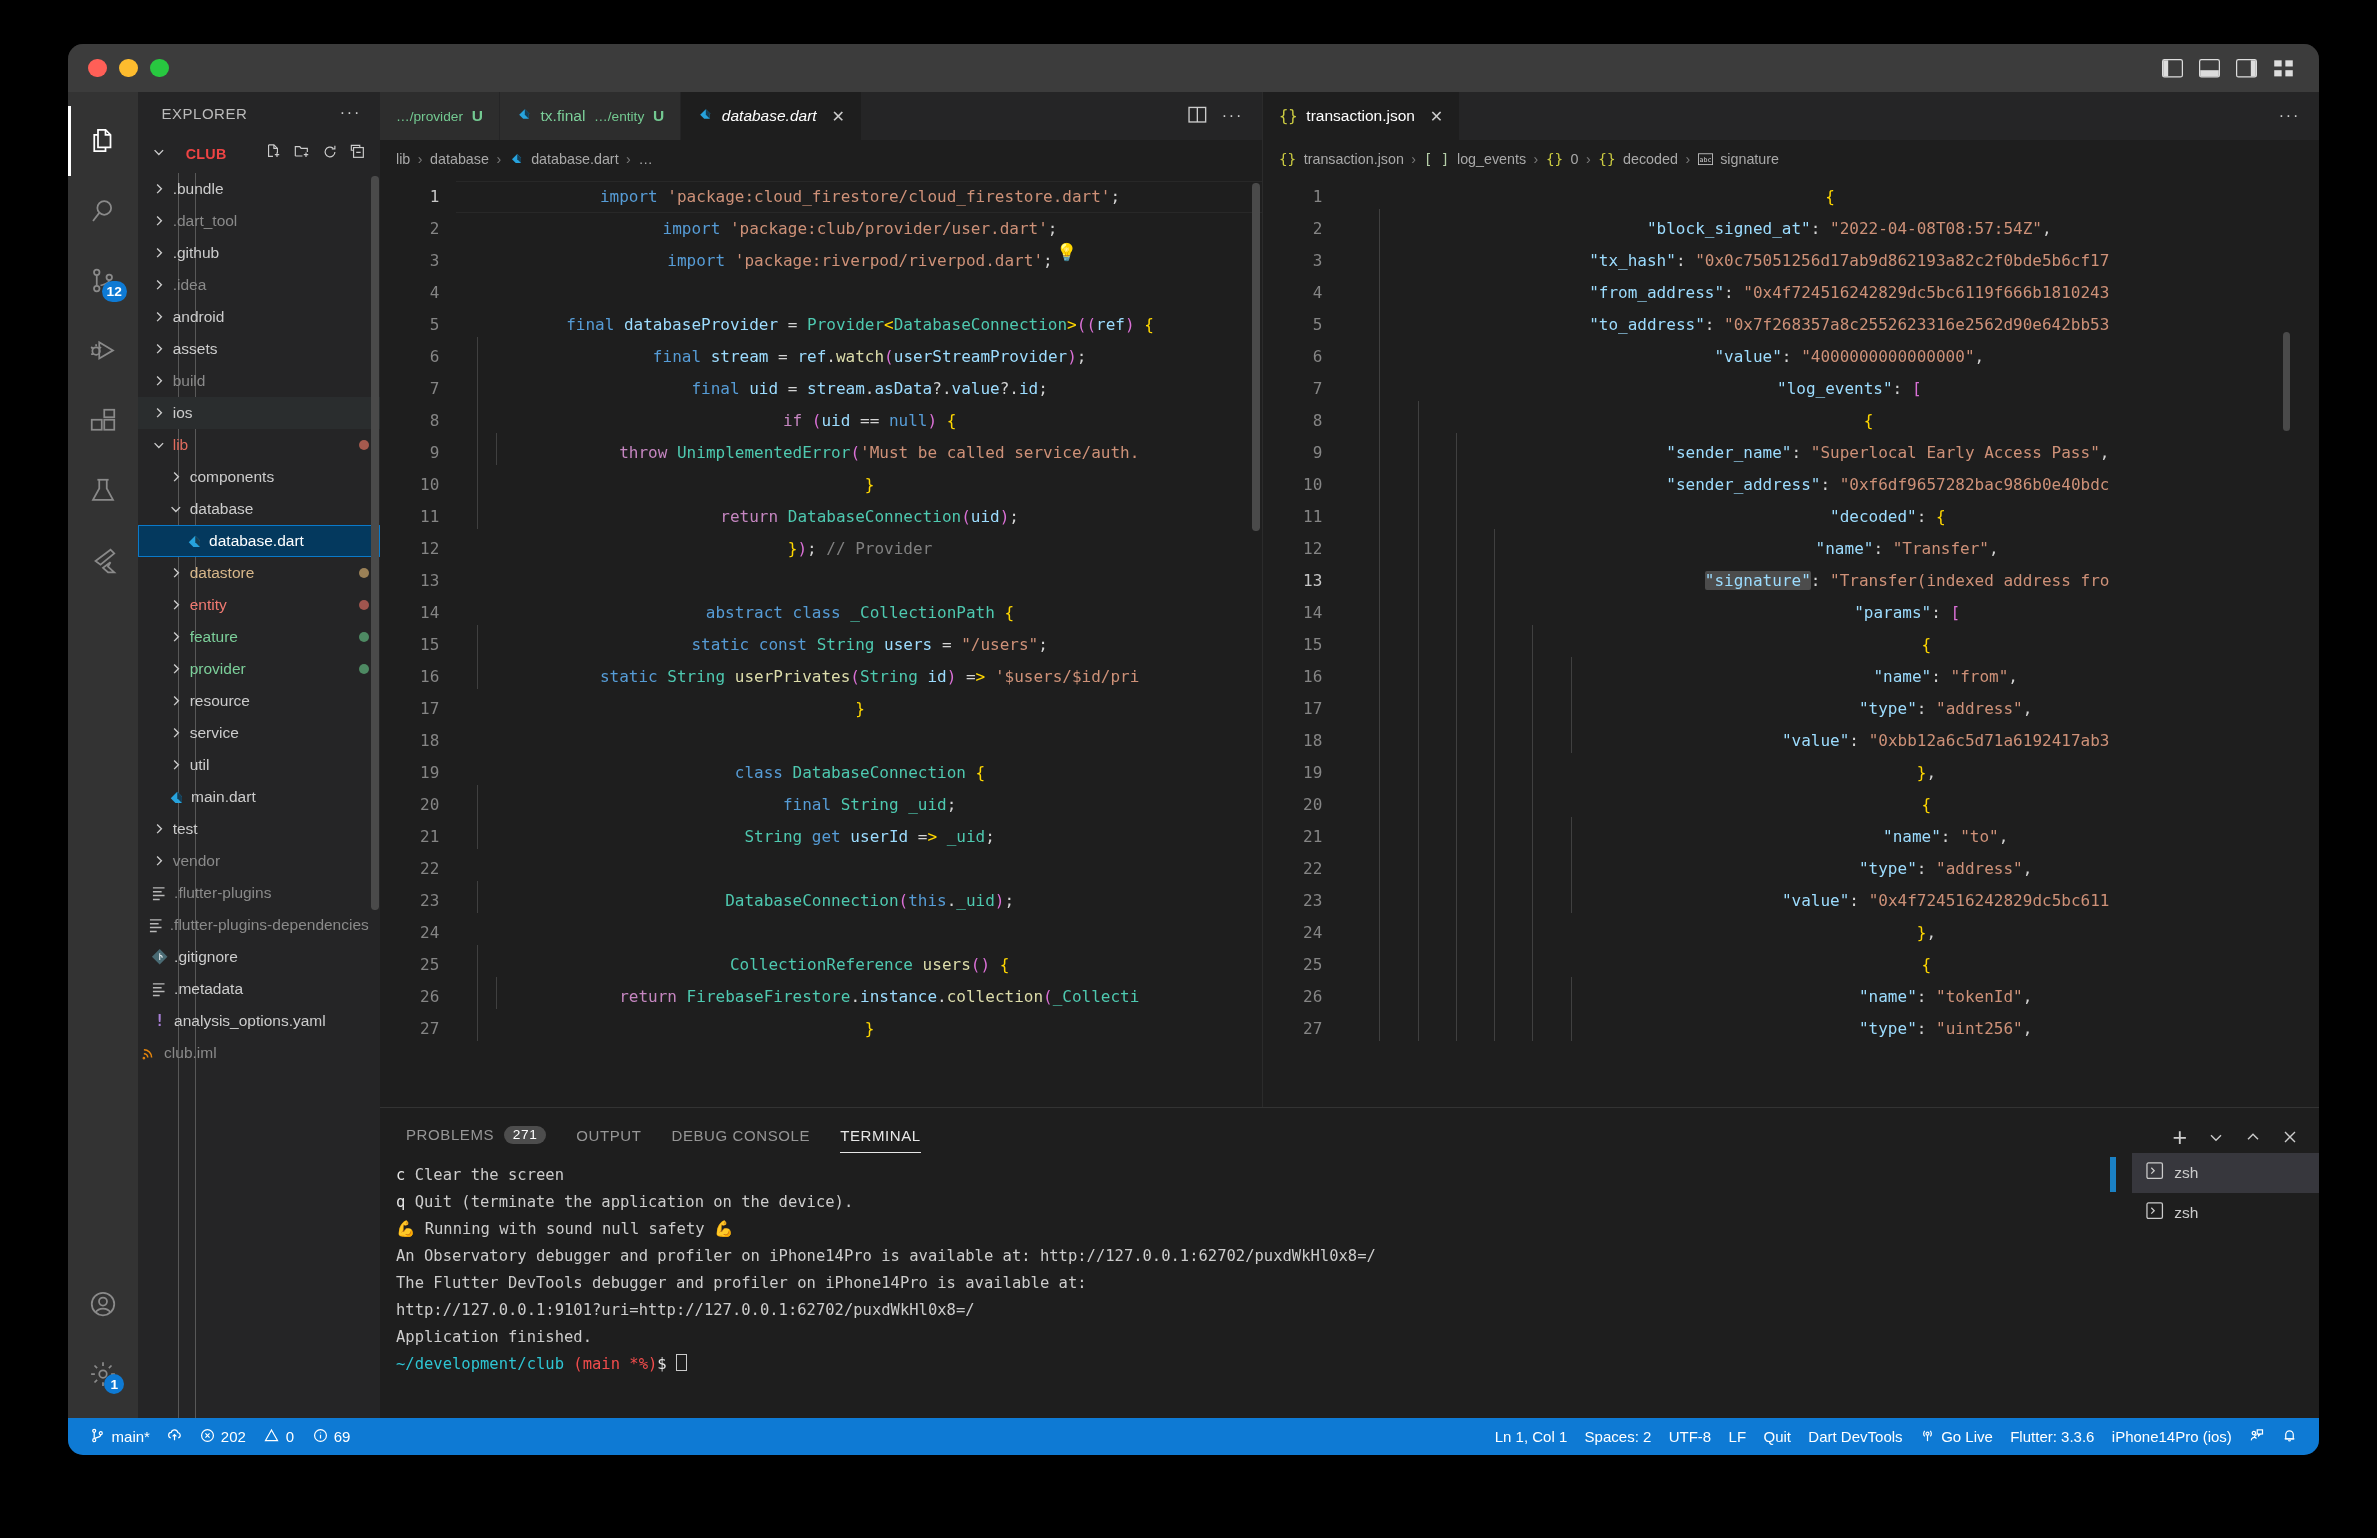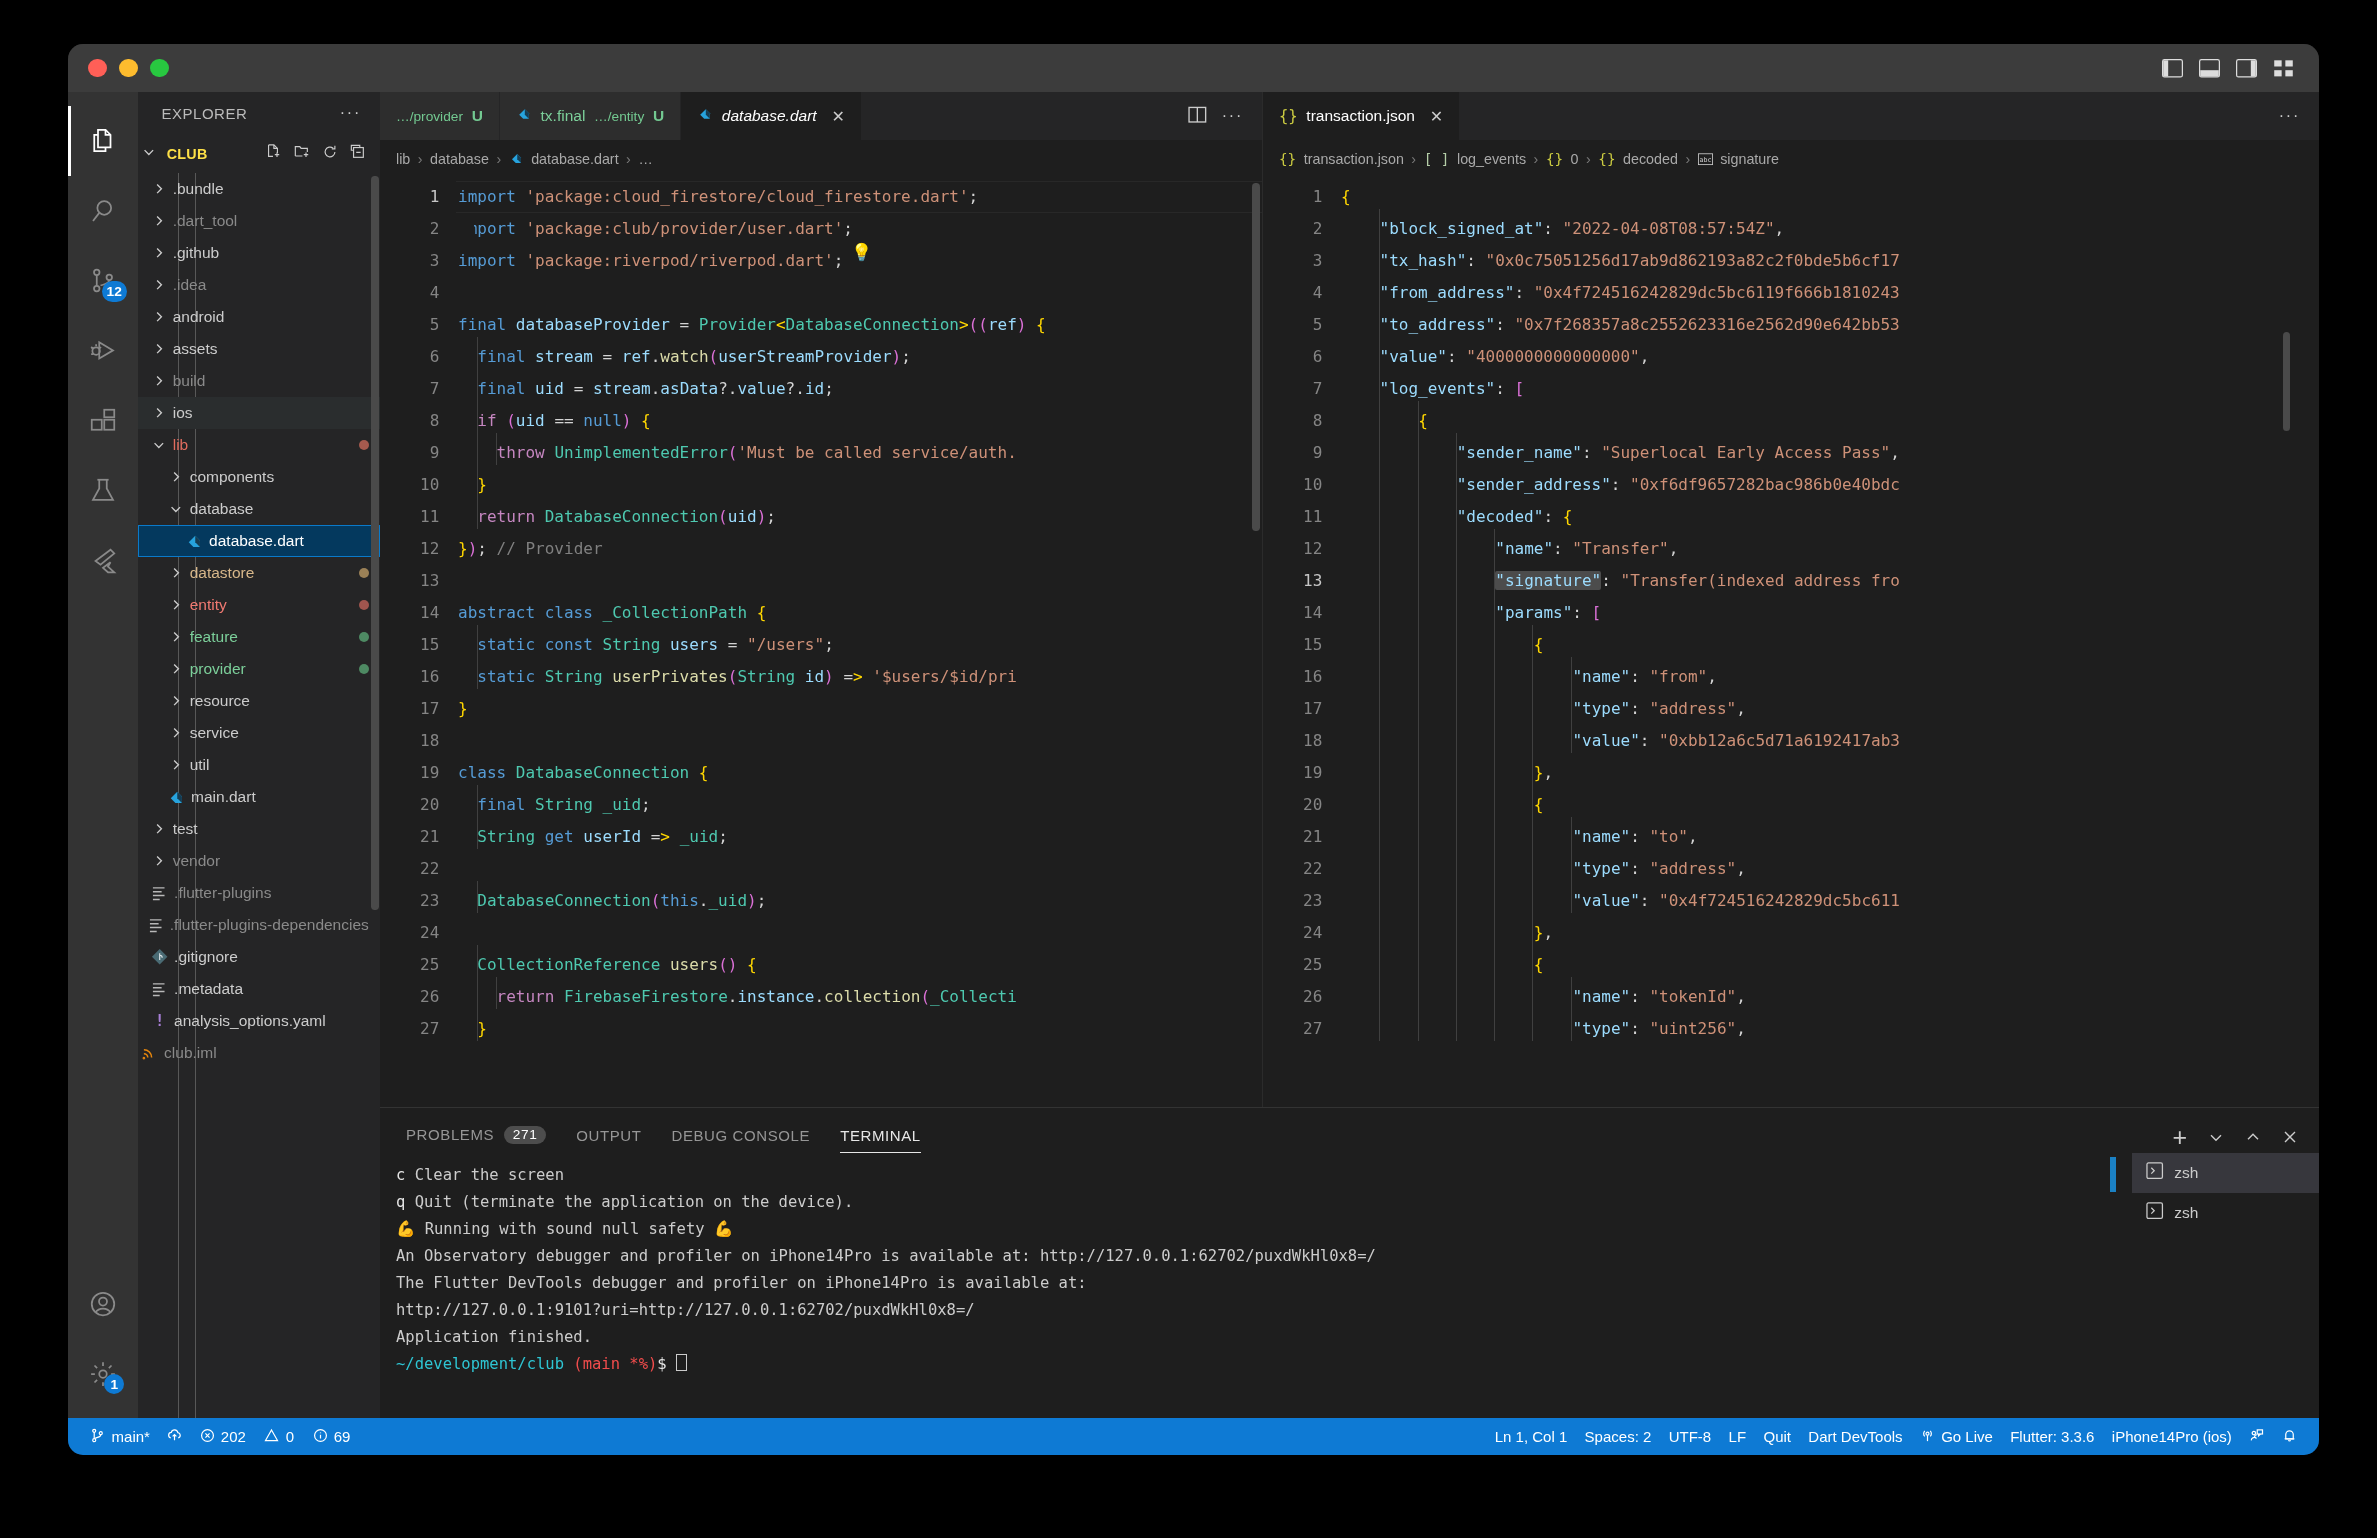--- a/index.html
+++ b/index.html
@@ -53,22 +53,22 @@
   #act-bottom { margin-top:auto; display:flex; flex-direction:column; align-items:center; padding-bottom:8.7px;}
 
   
   #sidebar { width:242px; flex:0 0 242px; background:#252526; display:flex; flex-direction:column; min-height:0;}
   #sb-head {
     height:42px; display:flex; align-items:center; padding:0 18.7px 0 23.6px;
     font-size:15px; color:#bbbbbb; letter-spacing:0.5px;
   }
   #sb-head .dots { margin-left:auto; letter-spacing:1.9px; font-size:16px; color:#cccccc;}
   .sect-head {
-    height:39px; display:flex; align-items:center; gap:11px; padding-left:4px;
-    font-size:14.3px; font-weight:bold; color:#fde047; letter-spacing:0.3px;
+    height:39px; display:flex; align-items:center; gap:20px; padding-left:14px;
+    font-size:14.3px; font-weight:bold; color:#ef4444; letter-spacing:0.3px;
   }
   .sect-head .tools { margin-left:auto; display:flex; gap:12.4px; padding-right:13.7px; }
   #tree { flex:1; overflow:hidden; position:relative; }
   .row {
     height:32px; display:flex; align-items:center; font-size:15.5px; color:#cccccc;
     padding-right:11.2px; position:relative; white-space:nowrap;
   }
   .row.dim { color:#8a8a8a; }
   .row.hover { background:#2a2d2e; }
   .row.selected { background:#04395e; color:#fff; }
@@ -110,21 +110,21 @@
   .bc-sep { color:#7a7a7a; }
 
   .code {
     flex:1; overflow:hidden; position:relative; background:#1e1e1e;
     font-family:"DejaVu Sans Mono", monospace; font-size:16px; line-height:32px;
     padding-top:3.7px;
   }
   .cl { display:flex; white-space:pre; height:32px; }
   .ln { width:60px; text-align:right; padding-right:18.7px; color:#858585; flex:0 0 78px; }
   .ln.cur { color:#c6c6c6; }
-  .ct { flex:1; position:relative; }
+  .ct { flex:1; position:relative;text-align:center; }
   .cl.curline .ct:before{content:"";position:absolute;left:-2.5px;right:0;top:0;bottom:0;
       border-top:0.6px solid #282828;border-bottom:0.6px solid #282828;}
   .ig { display:inline-block; width:0; position:relative; }
   .ig:before{content:"";position:absolute;left:0;top:-3.7px;height:32px;border-left:0.6px solid #404040;}
 
   
   .k  { color:#569cd6; }   
   .kc { color:#c586c0; }   
   .s  { color:#ce9178; }   
   .t  { color:#4ec9b0; }   

